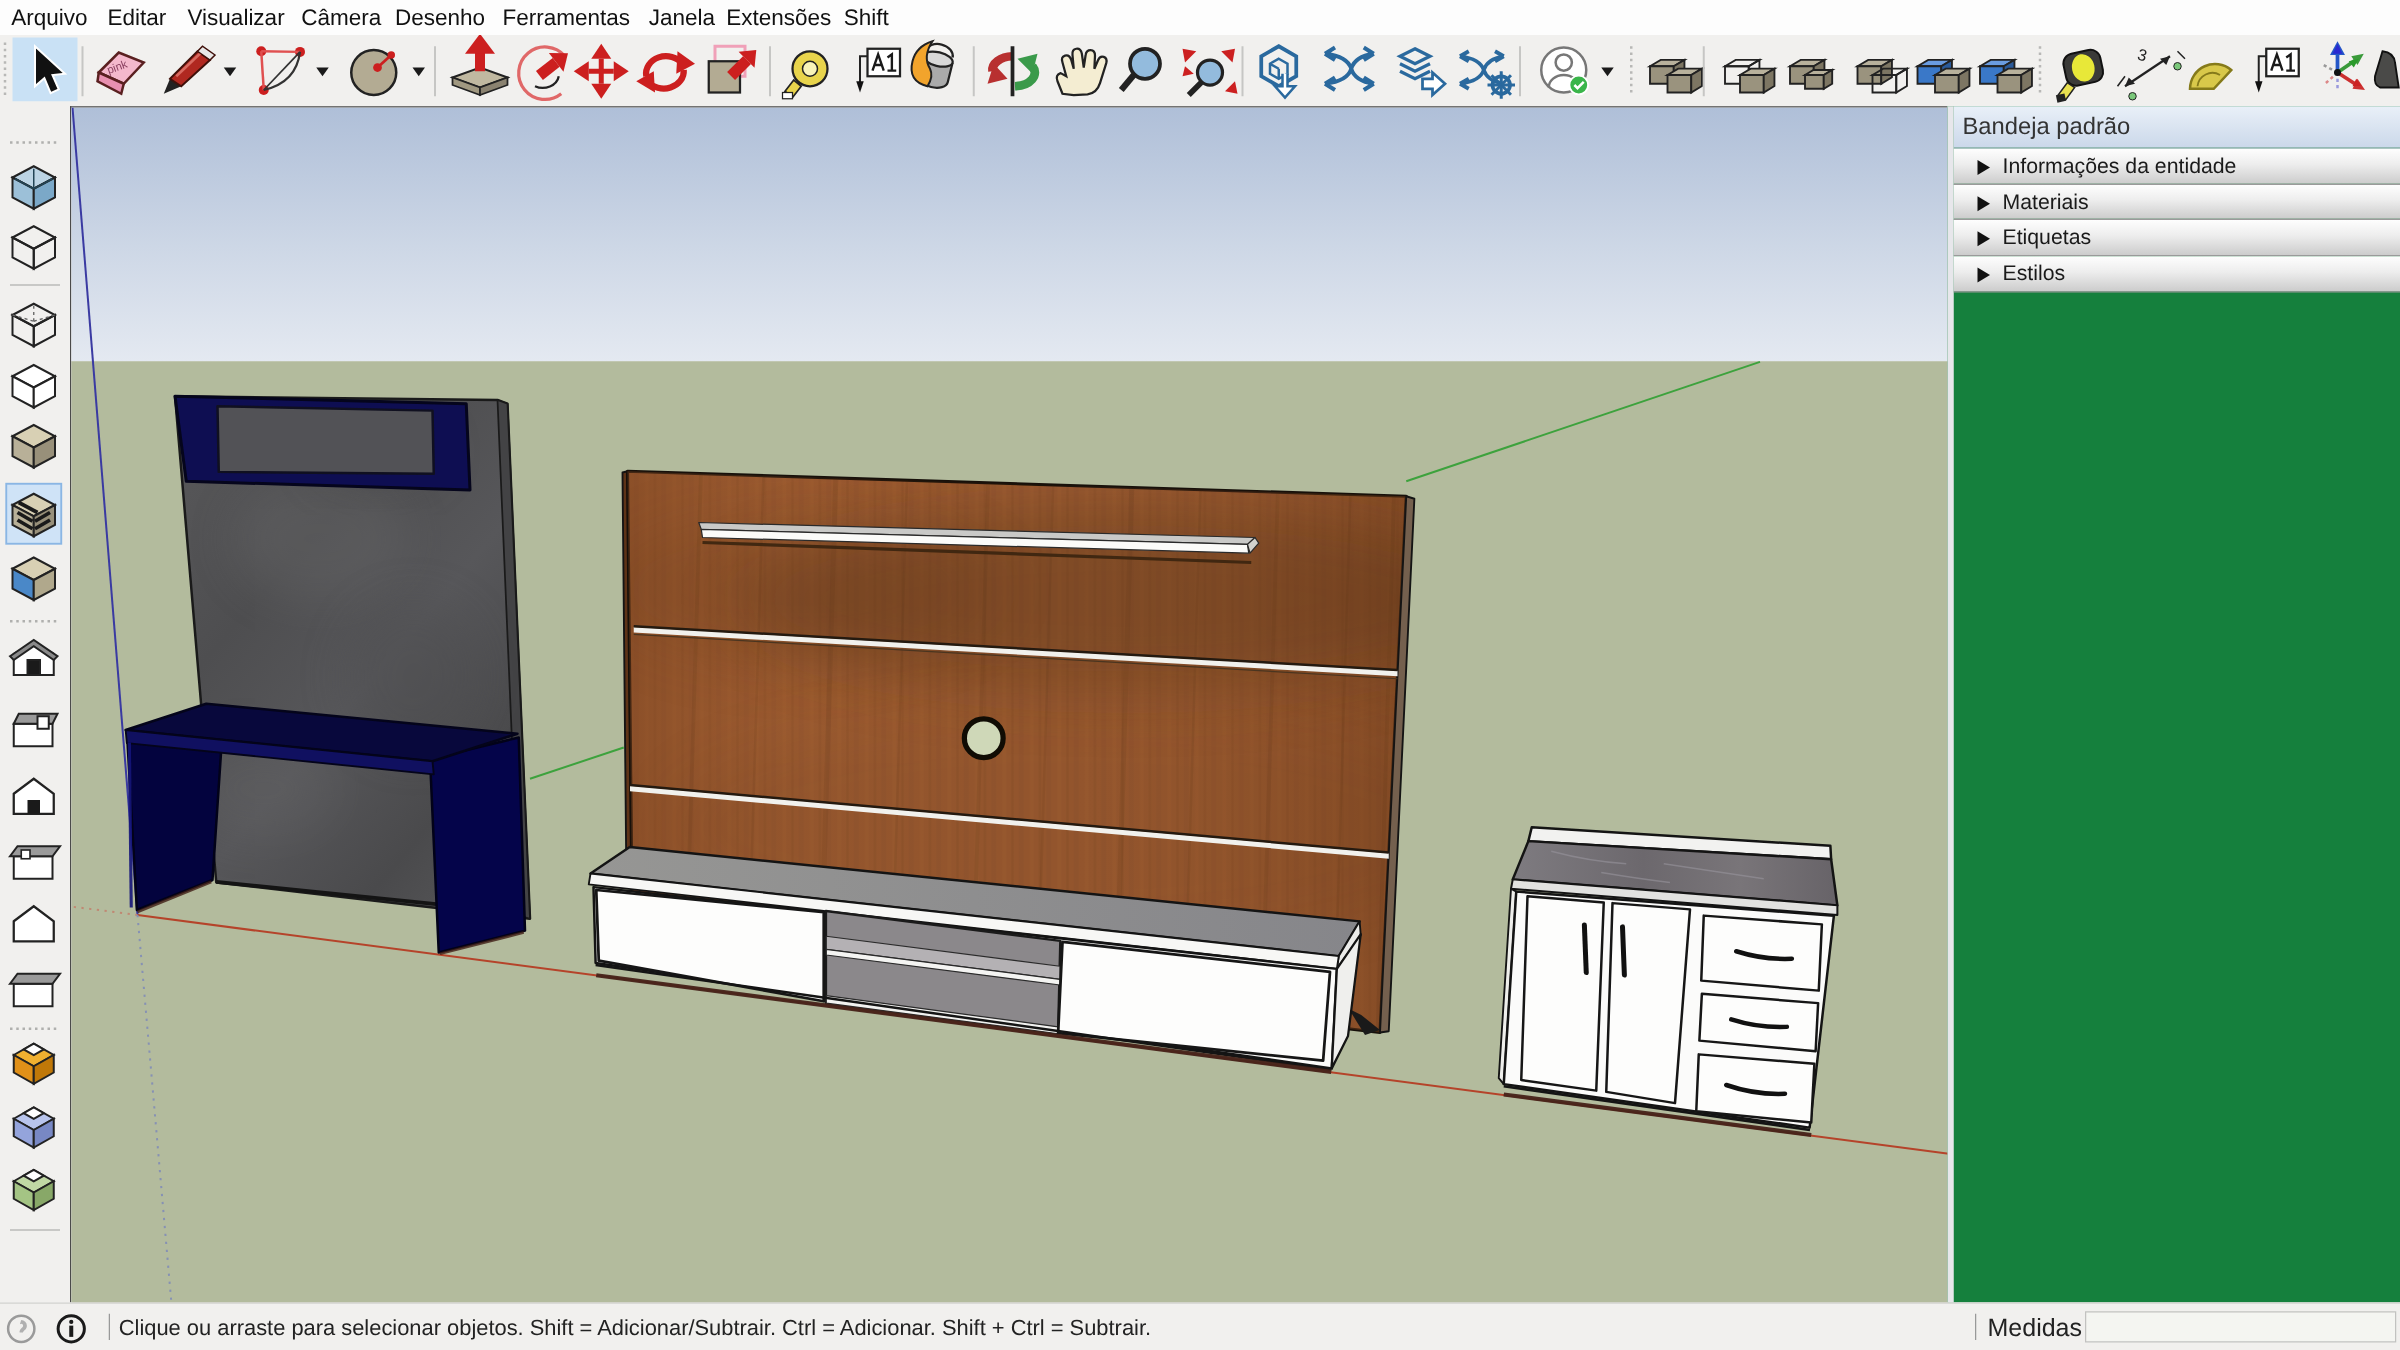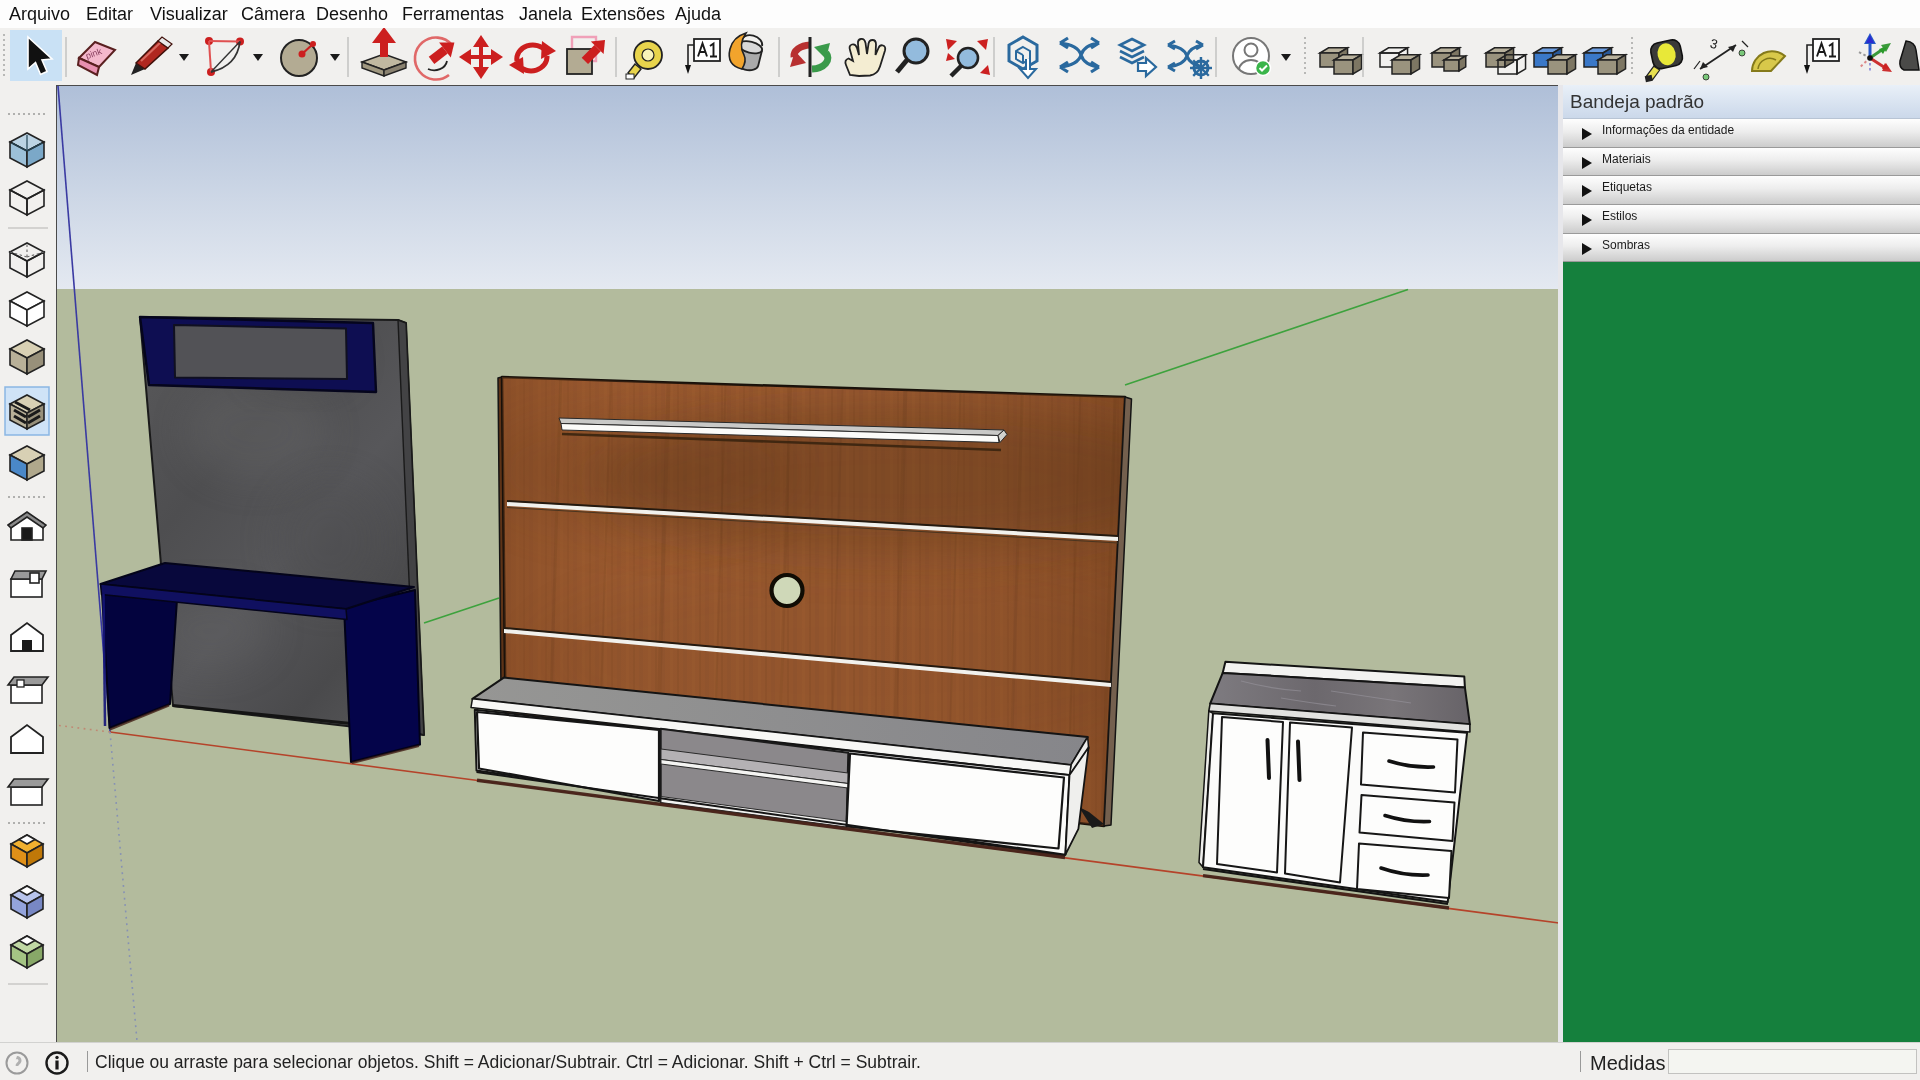--- a/index.html
+++ b/index.html
@@ -4,41 +4,41 @@
 <style>
 * { margin:0; padding:0; box-sizing:border-box; }
 html,body { width:1920px; height:1080px; overflow:hidden; background:#f1f0ee; font-family:"Liberation Sans",sans-serif; }
 #menubar { position:absolute; left:0; top:0; width:1920px; height:28px; background:#fdfdfd; font-size:18px; color:#111; }
 #menubar span { position:absolute; top:4px; }
 #toolbar { position:absolute; left:0; top:28px; width:1920px; height:57px; background:#f1f0ee; }
 #lefttb { position:absolute; left:0; top:85px; width:56px; height:957px; background:#f1f0ee; }
 #viewport { position:absolute; left:56px; top:85px; width:1502px; height:957px; border-left:1px solid #4a4a4a; border-top:1px solid #4a4a4a; }
 #rightpanel { position:absolute; left:1558px; top:85px; width:362px; height:957px; background:#15803d; border-left:5px solid #e7e7eb; }
 #ptitle { height:34px; background:linear-gradient(#e9f0f8,#cbd8ea); font-size:19px; color:#333; padding:6px 0 0 7px; border-bottom:1px solid #b8c4d4; }
-.prow { height:28.7px; background:linear-gradient(#fefefe 0%,#ededed 45%,#cccccc 100%); border-bottom:1px solid #9a9a9a; font-size:12px; color:#1a1a1a; padding:4px 0 0 39px; position:relative; }
+.prow { height:28.7px; background:linear-gradient(#fefefe 0%,#ededed 45%,#cccccc 100%); border-bottom:1px solid #9a9a9a; font-size:17px; color:#1a1a1a; padding:4px 0 0 39px; position:relative; }
 .prow:before { content:""; position:absolute; left:19px; top:9px; width:0; height:0; border-left:10px solid #111; border-top:6px solid transparent; border-bottom:6px solid transparent; }
 #statusbar { position:absolute; left:0; top:1042px; width:1920px; height:38px; background:#f1f0ee; border-top:1px solid #d2d2d0; font-size:17.5px; color:#222; }
 #sbtext { position:absolute; left:95px; top:9px; }
 #sbsep1 { position:absolute; left:87px; top:8px; width:1px; height:21px; background:#999; }
 #sbsep2 { position:absolute; left:1580px; top:8px; width:1px; height:21px; background:#999; }
 #medidas { position:absolute; left:1590px; top:9px; font-size:20px; }
 #minput { position:absolute; left:1668px; top:6px; width:249px; height:25px; background:#f4f5f1; border:1px solid #c2c2c0; }
 </style>
 </head>
 <body>
 <div id="menubar">
   <span style="left:9px">Arquivo</span>
   <span style="left:86px">Editar</span>
   <span style="left:150px">Visualizar</span>
   <span style="left:241px">Câmera</span>
   <span style="left:316px">Desenho</span>
   <span style="left:402px">Ferramentas</span>
   <span style="left:519px">Janela</span>
   <span style="left:581px">Extensões</span>
-  <span style="left:675px">Ajuda</span>
+  <span style="left:675px">Shift</span>
 </div>
 <div id="toolbar">
 <svg width="1920" height="57" viewBox="0 27 1920 57">
 <line x1="4" y1="33" x2="4" y2="78" stroke="#b8b8b6" stroke-width="2" stroke-dasharray="2,3"></line>
 <rect x="10" y="29" width="52" height="51" fill="#c9e1f5"></rect>
 <path d="M28 36 l0 32 l7.5 -6.5 l5 12 l6.5 -3 l-5 -11.5 l10 -1 z" fill="#111" stroke="#fff" stroke-width="1.6"></path>
 <line x1="66" y1="36" x2="66" y2="76" stroke="#c6c6c4" stroke-width="1.6"></line>
 <polygon points="79,57 95,41 115,49 99,66" fill="#f4b8cc" stroke="#5a2020" stroke-width="2"></polygon>
 <polygon points="79,57 99,66 97,74 78,64" fill="#e890b0" stroke="#5a2020" stroke-width="2"></polygon>
 <text x="86" y="57" font-size="9" fill="#8a4060" font-family="Liberation Sans" transform="rotate(-20 90 55)">pink</text>
@@ -521,21 +521,20 @@
 <line x1="1202" y1="874.6" x2="1448" y2="907" stroke="#46231a" stroke-width="3.4" opacity="0.95"></line>
 </g>
 </svg>
 </div>
 <div id="rightpanel">
   <div id="ptitle">Bandeja padrão</div>
   <div class="prow">Informações da entidade</div>
   <div class="prow">Materiais</div>
   <div class="prow">Etiquetas</div>
   <div class="prow">Estilos</div>
-  <div class="prow">Sombras</div>
 </div>
 <div id="statusbar">
   <div id="sbtext">Clique ou arraste para selecionar objetos. Shift = Adicionar/Subtrair. Ctrl = Adicionar. Shift + Ctrl = Subtrair.</div>
   <div id="sbsep1"></div>
   <div id="sbsep2"></div>
   <div id="medidas">Medidas</div>
   <div id="minput"></div>
   <svg style="position:absolute;left:0;top:0" width="90" height="38" viewBox="0 0 90 38">
     <circle cx="17" cy="20" r="10.5" fill="none" stroke="#9a9a9a" stroke-width="2"></circle>
     <path d="M17 13 a4.5 4.5 0 0 1 4.5 4.5 c0 3-2.5 3.5-3.2 5.5 h-2.6 c-.4-3 2.8-3.8 2.8-5.5 a1.5 1.5 0 0 0 -3 0 z" fill="#b0b0b0"></path>

